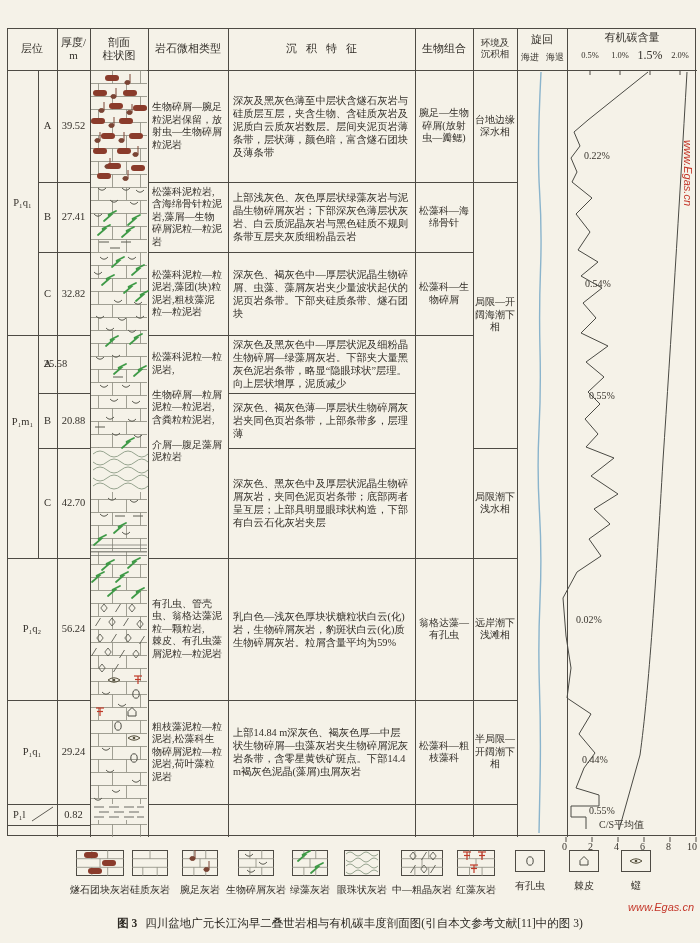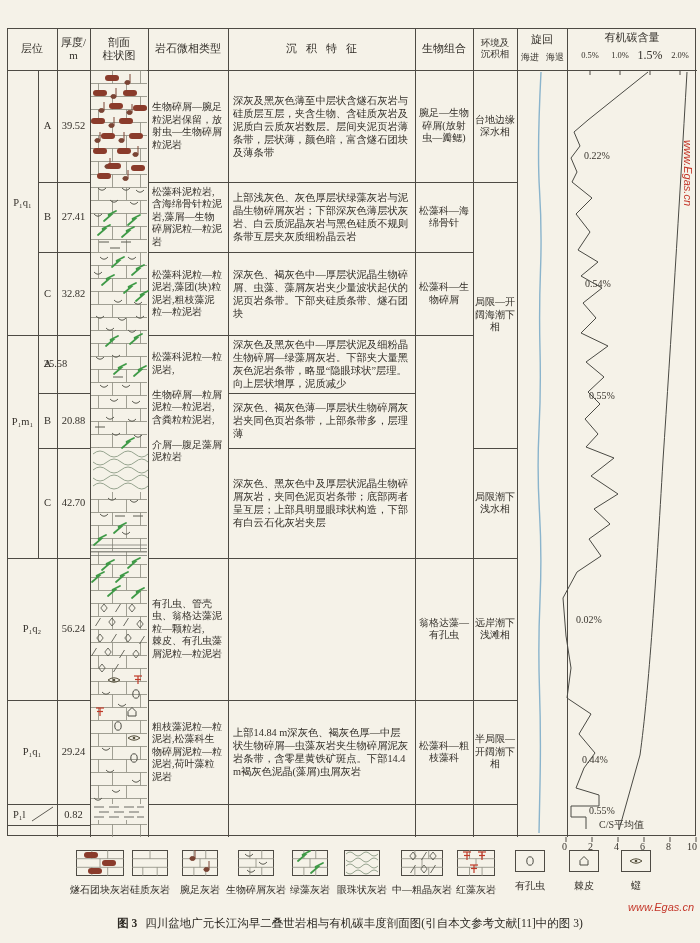--- a/index.html
+++ b/index.html
@@ -122,20 +122,21 @@
   <div class="cell mic pre" style="left:148px;top:558px;width:80px;height:142px;">有孔虫、管壳虫、翁格达藻泥粒—颗粒岩,
 棘皮、有孔虫藻屑泥粒—粒泥岩</div>
   <div class="cell mic" style="left:148px;top:700px;width:80px;height:104px;">粗枝藻泥粒—粒泥岩,松藻科生物碎屑泥粒—粒泥岩,荷叶藻粒泥岩</div>
 
   <div class="cell feat" style="left:228px;top:70px;width:187px;height:112px;align-items:center;">深灰及黑灰色薄至中层状含燧石灰岩与硅质层互层，夹含生物、含硅质灰岩及泥质白云质灰岩数层。层间夹泥页岩薄条带，层状薄，颜色暗，富含燧石团块及薄条带</div>
   <div class="cell feat" style="left:228px;top:182px;width:187px;height:70px;align-items:center;">上部浅灰色、灰色厚层状绿藻灰岩与泥晶生物碎屑灰岩；下部深灰色薄层状灰岩、白云质泥晶灰岩与黑色硅质不规则条带互层夹灰质细粉晶云岩</div>
   <div class="cell feat" style="left:228px;top:252px;width:187px;height:83px;align-items:center;">深灰色、褐灰色中—厚层状泥晶生物碎屑、虫藻、藻屑灰岩夹少量波状起伏的泥页岩条带。下部夹硅质条带、燧石团块</div>
   <div class="cell feat" style="left:228px;top:335px;width:187px;height:58px;align-items:center;">深灰色及黑灰色中—厚层状泥及细粉晶生物碎屑—绿藻屑灰岩。下部夹大量黑灰色泥岩条带，略显“隐眼球状”层理。向上层状增厚，泥质减少</div>
   <div class="cell feat" style="left:228px;top:393px;width:187px;height:55px;align-items:center;">深灰色、褐灰色薄—厚层状生物碎屑灰岩夹同色页岩条带，上部条带多，层理薄</div>
   <div class="cell feat" style="left:228px;top:448px;width:187px;height:110px;align-items:center;">深灰色、黑灰色中及厚层状泥晶生物碎屑灰岩，夹同色泥页岩条带；底部两者呈互层；上部具明显眼球状构造，下部有白云石化灰岩夹层</div>
+  <div class="cell feat" style="left:228px;top:558px;width:187px;height:142px;align-items:center;">乳白色—浅灰色厚块状糖粒状白云(化)岩，生物碎屑灰岩，豹斑状白云(化)质生物碎屑灰岩。粒屑含量平均为59%</div>
   <div class="cell feat" style="left:228px;top:700px;width:187px;height:104px;align-items:center;">上部14.84 m深灰色、褐灰色厚—中层状生物碎屑—虫藻灰岩夹生物碎屑泥灰岩条带，含零星黄铁矿斑点。下部14.4 m褐灰色泥晶(藻屑)虫屑灰岩</div>
 
   <div class="cell bio" style="left:415px;top:70px;width:58px;height:112px;">腕足—生物碎屑(放射虫—瓣鳃)</div>
   <div class="cell bio" style="left:415px;top:182px;width:58px;height:70px;">松藻科—海绵骨针</div>
   <div class="cell bio" style="left:415px;top:252px;width:58px;height:83px;">松藻科—生物碎屑</div>
   <div class="cell bio" style="left:415px;top:558px;width:58px;height:142px;">翁格达藻—有孔虫</div>
   <div class="cell bio" style="left:415px;top:700px;width:58px;height:104px;">松藻科—粗枝藻科</div>
 
   <div class="cell env" style="left:473px;top:70px;width:44px;height:112px;">台地边缘深水相</div>
   <div class="cell env" style="left:473px;top:182px;width:44px;height:266px;">局限—开阔海潮下相</div>

